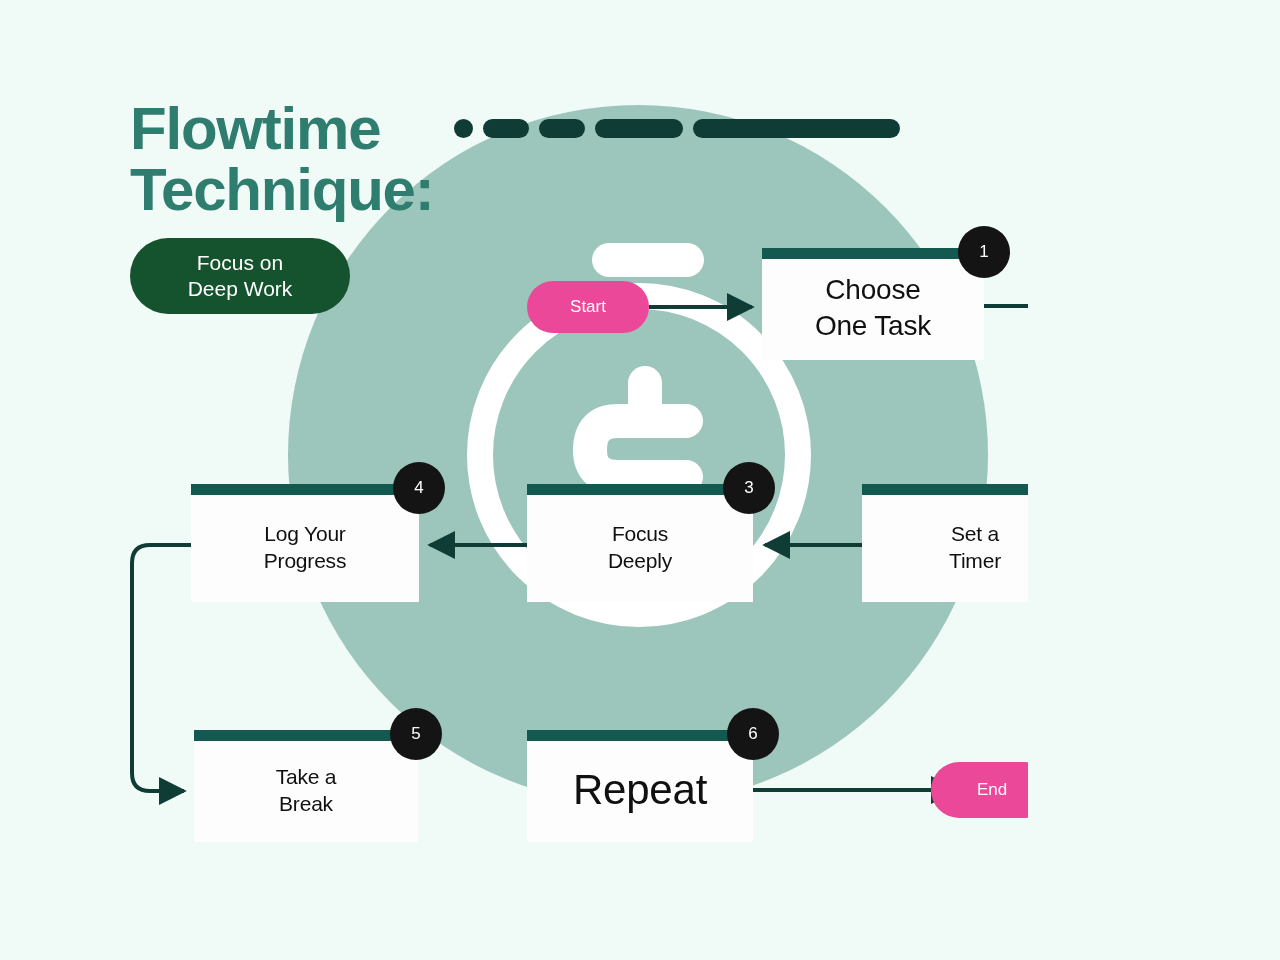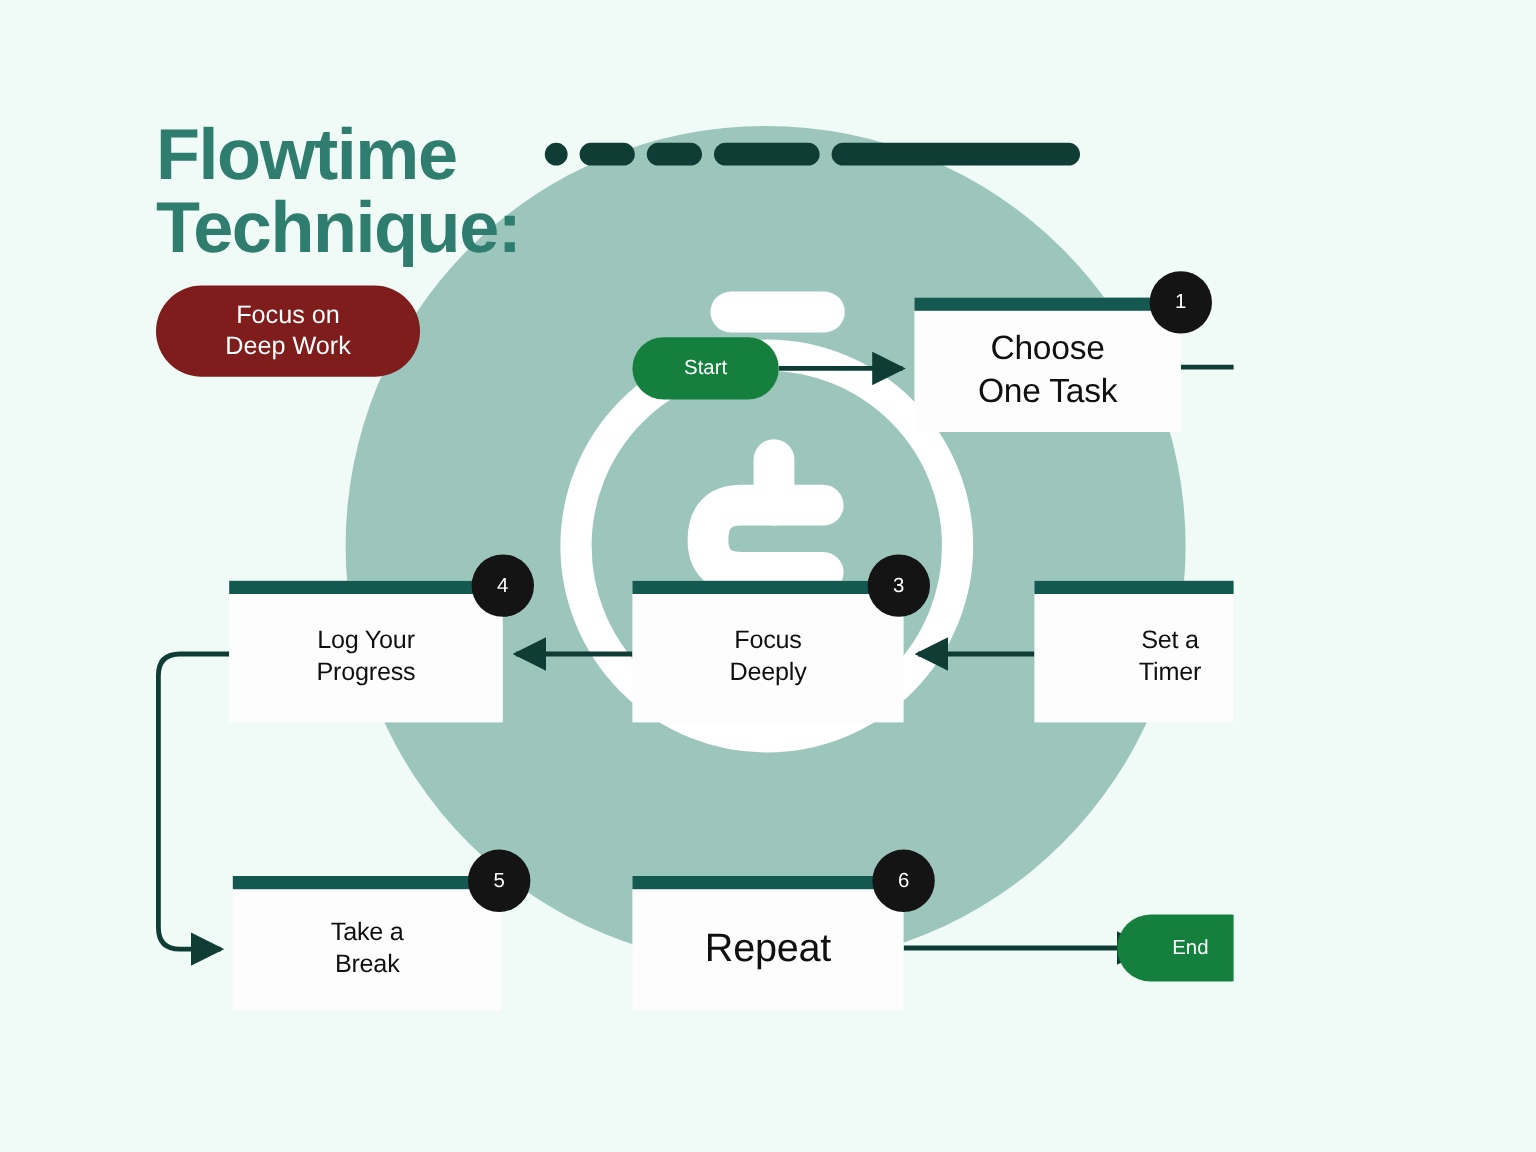--- a/index.html
+++ b/index.html
@@ -93,36 +93,36 @@
     white-space: pre-line;
   }
 
   .subtitle-pill {
     position: absolute;
     left: 130px;
     top: 238px;
     width: 220px;
     height: 76px;
     border-radius: 38px;
-    background: #7f1d1d;
+    background: #14532d;
     color: #ffffff;
     display: flex;
     align-items: center;
     justify-content: center;
     text-align: center;
     font-size: 21px;
     line-height: 1.25;
     font-weight: 400;
     white-space: pre-line;
   }
 
   
   .pill {
     position: absolute;
-    background: #15803d;
+    background: #ec4899;
     color: #ffffff;
     display: flex;
     align-items: center;
     justify-content: center;
     font-size: 17px;
     font-weight: 400;
   }
   .pill-start {
     left: 527px; top: 281px;
     width: 122px; height: 52px;
@@ -186,21 +186,21 @@
 
   #step-4 { left: 191px; top: 484px; width: 228px; height: 118px; }
   #step-4 .badge { right: -26px; top: -22px; }
 
   #step-5 { left: 194px; top: 730px; width: 224px; height: 112px; }
   #step-5 .badge { right: -24px; top: -22px; }
 
   #step-6 { left: 527px; top: 730px; width: 226px; height: 112px; }
   #step-6 .badge { right: -26px; top: -22px; }
 
-  #step-6 .label { font-size: 33px; }
+  #step-6 .label { font-size: 42px; }
   #step-1 .label { font-size: 28px; }
 
   
   .connectors {
     position: absolute;
     left: 0; top: 0;
     width: 1280px;
     height: 960px;
     pointer-events: none;
     z-index: 4;

